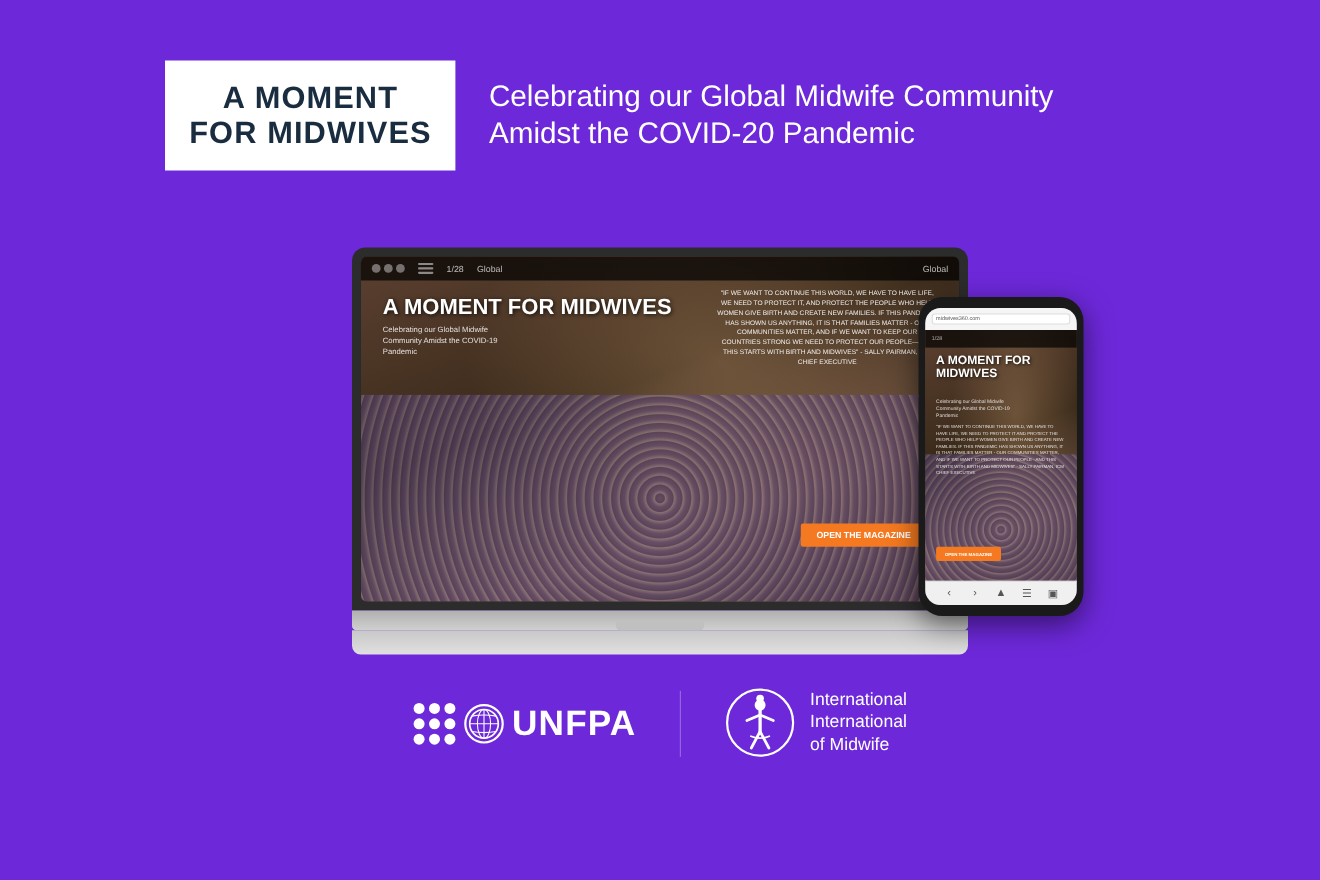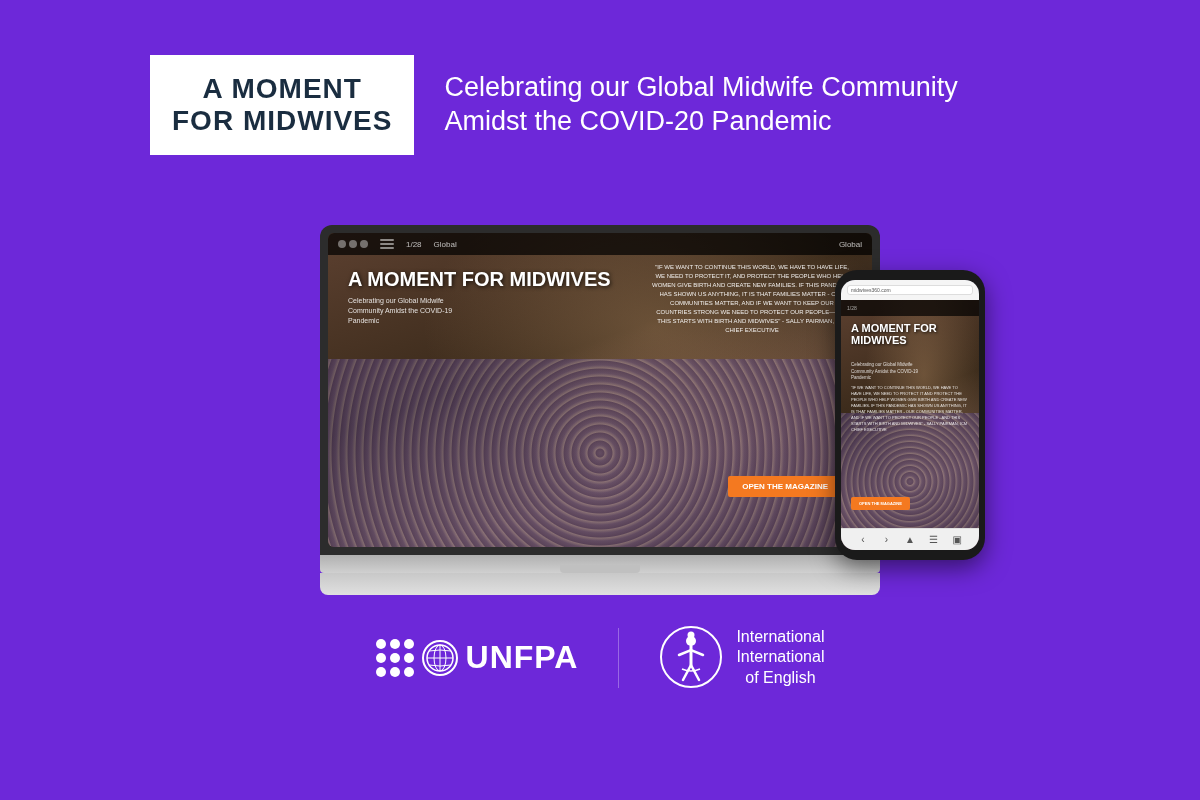--- a/index.html
+++ b/index.html
@@ -499,21 +499,20 @@
     }
 
     .icm-text-block {
       color: white;
       line-height: 1.3;
     }
 
     .icm-text-line {
       font-size: 16px;
       font-weight: 400;
-      text-align: center;
     }
 
     
     .logo-divider {
       width: 1px;
       height: 60px;
       background: rgba(255,255,255,0.3);
     }
   </style>
 </head>
@@ -655,19 +654,19 @@
           <circle cx="32" cy="10" r="3.5" fill="white"></circle>
 
           <path d="M32 40 L24 55 M32 40 L40 55" stroke="white" stroke-width="2.5" stroke-linecap="round"></path>
 
           <path d="M23 44 Q32 48 41 44" stroke="white" stroke-width="1.5" fill="none"></path>
         </svg>
       </div>
       <div class="icm-text-block">
         <div class="icm-text-line">International</div>
         <div class="icm-text-line">International</div>
-        <div class="icm-text-line">of English</div>
+        <div class="icm-text-line">of Midwife</div>
       </div>
     </div>
 
   </div>
 
 </div>
 
 </body></html>

